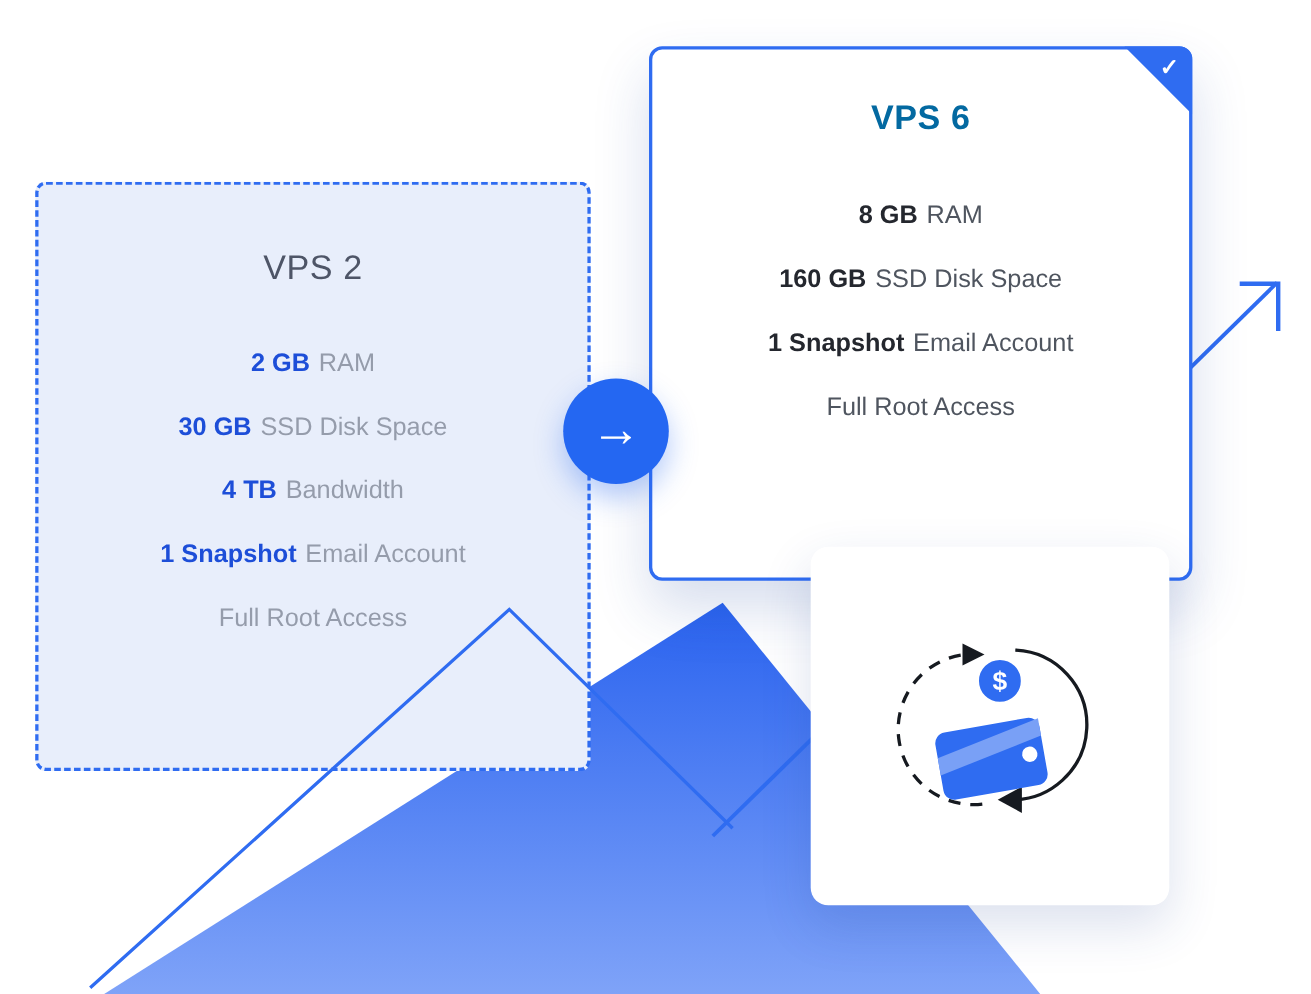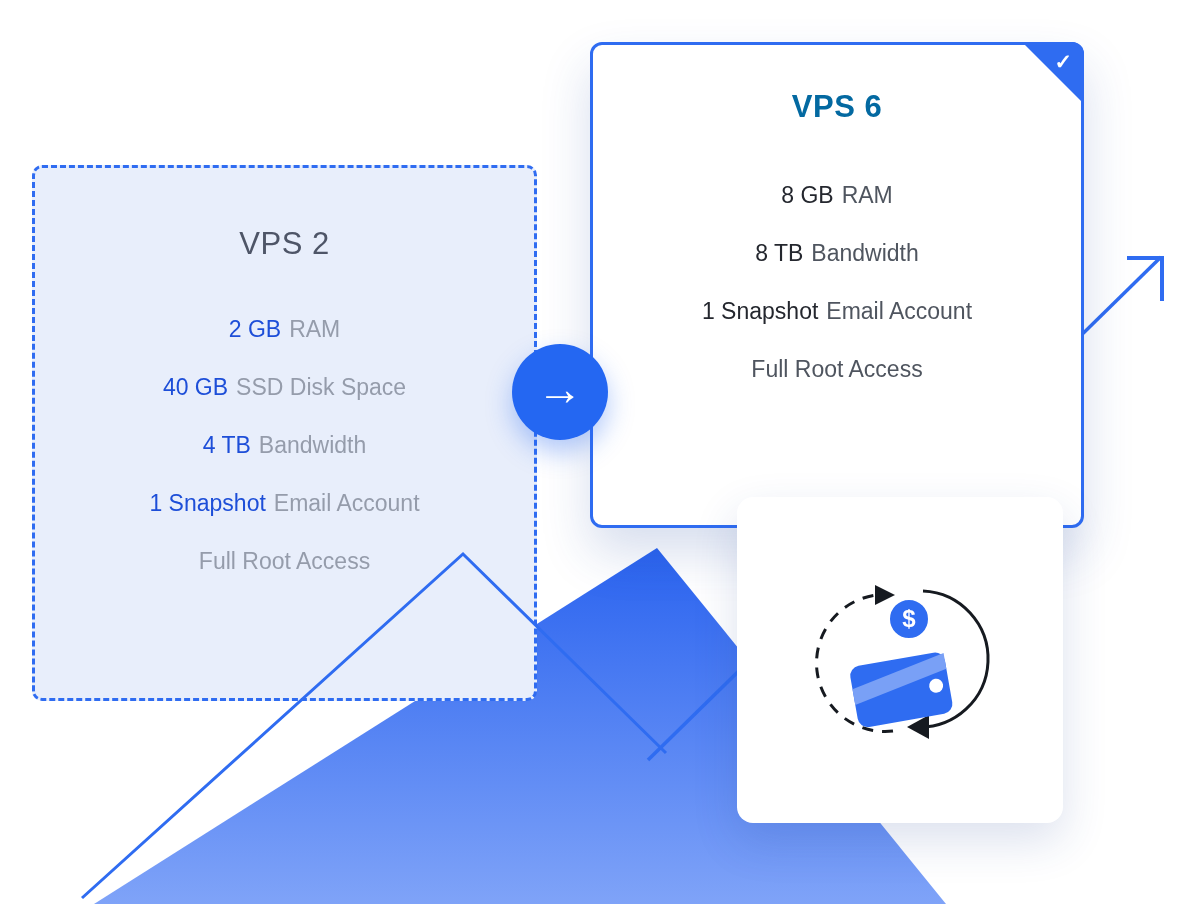--- a/index.html
+++ b/index.html
@@ -19,21 +19,21 @@
   .card-new{
     left:590px;top:42px;width:494px;height:486px;
     background:#ffffff;border:3px solid #2f6cf1;border-radius:12px;
     z-index:3;padding-top:44px;
     box-shadow:0 25px 50px rgba(35,70,160,.18);
   }
   .card-old .title{font-size:31px;line-height:36px;font-weight:500;letter-spacing:.5px;color:#4e5567;margin:0 0 54px;}
   .card-new .title{font-size:31px;line-height:36px;font-weight:700;letter-spacing:.5px;color:#0369a1;margin:0 0 57px;}
 
   .feature{font-size:23px;line-height:27px;margin-bottom:31px;}
-  .fb{font-weight:400;margin-right:8px;}
+  .fb{font-weight:700;margin-right:8px;}
   .fb:empty{margin-right:0;}
   .card-old .fb{color:#1d4ed8;}
   .card-old .fr{color:#959cab;}
   .card-new .fb{color:#24272e;}
   .card-new .fr{color:#4f555f;}
 
   .corner-flag{
     position:absolute;top:-3px;right:-3px;width:0;height:0;
     border-top:62px solid #2f6cf1;border-left:62px solid transparent;
     border-top-right-radius:12px;
@@ -73,21 +73,21 @@
     <line x1="648" y1="760" x2="1161" y2="257" stroke="#2f6cf1" stroke-width="3.5"></line>
     <path d="M 1127 258 L 1162 258 L 1162 301" fill="none" stroke="#2f6cf1" stroke-width="4"></path>
   </svg>
 
   <div class="card card-old">
     <div class="title">VPS 2</div>
     <div class="feature">
       <span class="fb">2 GB</span><span class="fr">RAM</span>
     </div>
     <div class="feature">
-      <span class="fb">40 GB</span><span class="fr">SSD Disk Space</span>
+      <span class="fb">30 GB</span><span class="fr">SSD Disk Space</span>
     </div>
     <div class="feature">
       <span class="fb">4 TB</span><span class="fr">Bandwidth</span>
     </div>
     <div class="feature">
       <span class="fb">1 Snapshot</span><span class="fr">Email Account</span>
     </div>
     <div class="feature">
       <span class="fb"></span><span class="fr">Full Root Access</span>
     </div>
@@ -98,21 +98,21 @@
   </svg>
 
   <div class="card card-new">
     <div class="corner-flag"></div>
     <span class="corner-check">✓</span>
     <div class="title">VPS 6</div>
     <div class="feature">
       <span class="fb">8 GB</span><span class="fr">RAM</span>
     </div>
     <div class="feature">
-      <span class="fb">8 TB</span><span class="fr">Bandwidth</span>
+      <span class="fb">160 GB</span><span class="fr">SSD Disk Space</span>
     </div>
     <div class="feature">
       <span class="fb">1 Snapshot</span><span class="fr">Email Account</span>
     </div>
     <div class="feature">
       <span class="fb"></span><span class="fr">Full Root Access</span>
     </div>
   </div>
 
   <div class="upgrade-circle">

